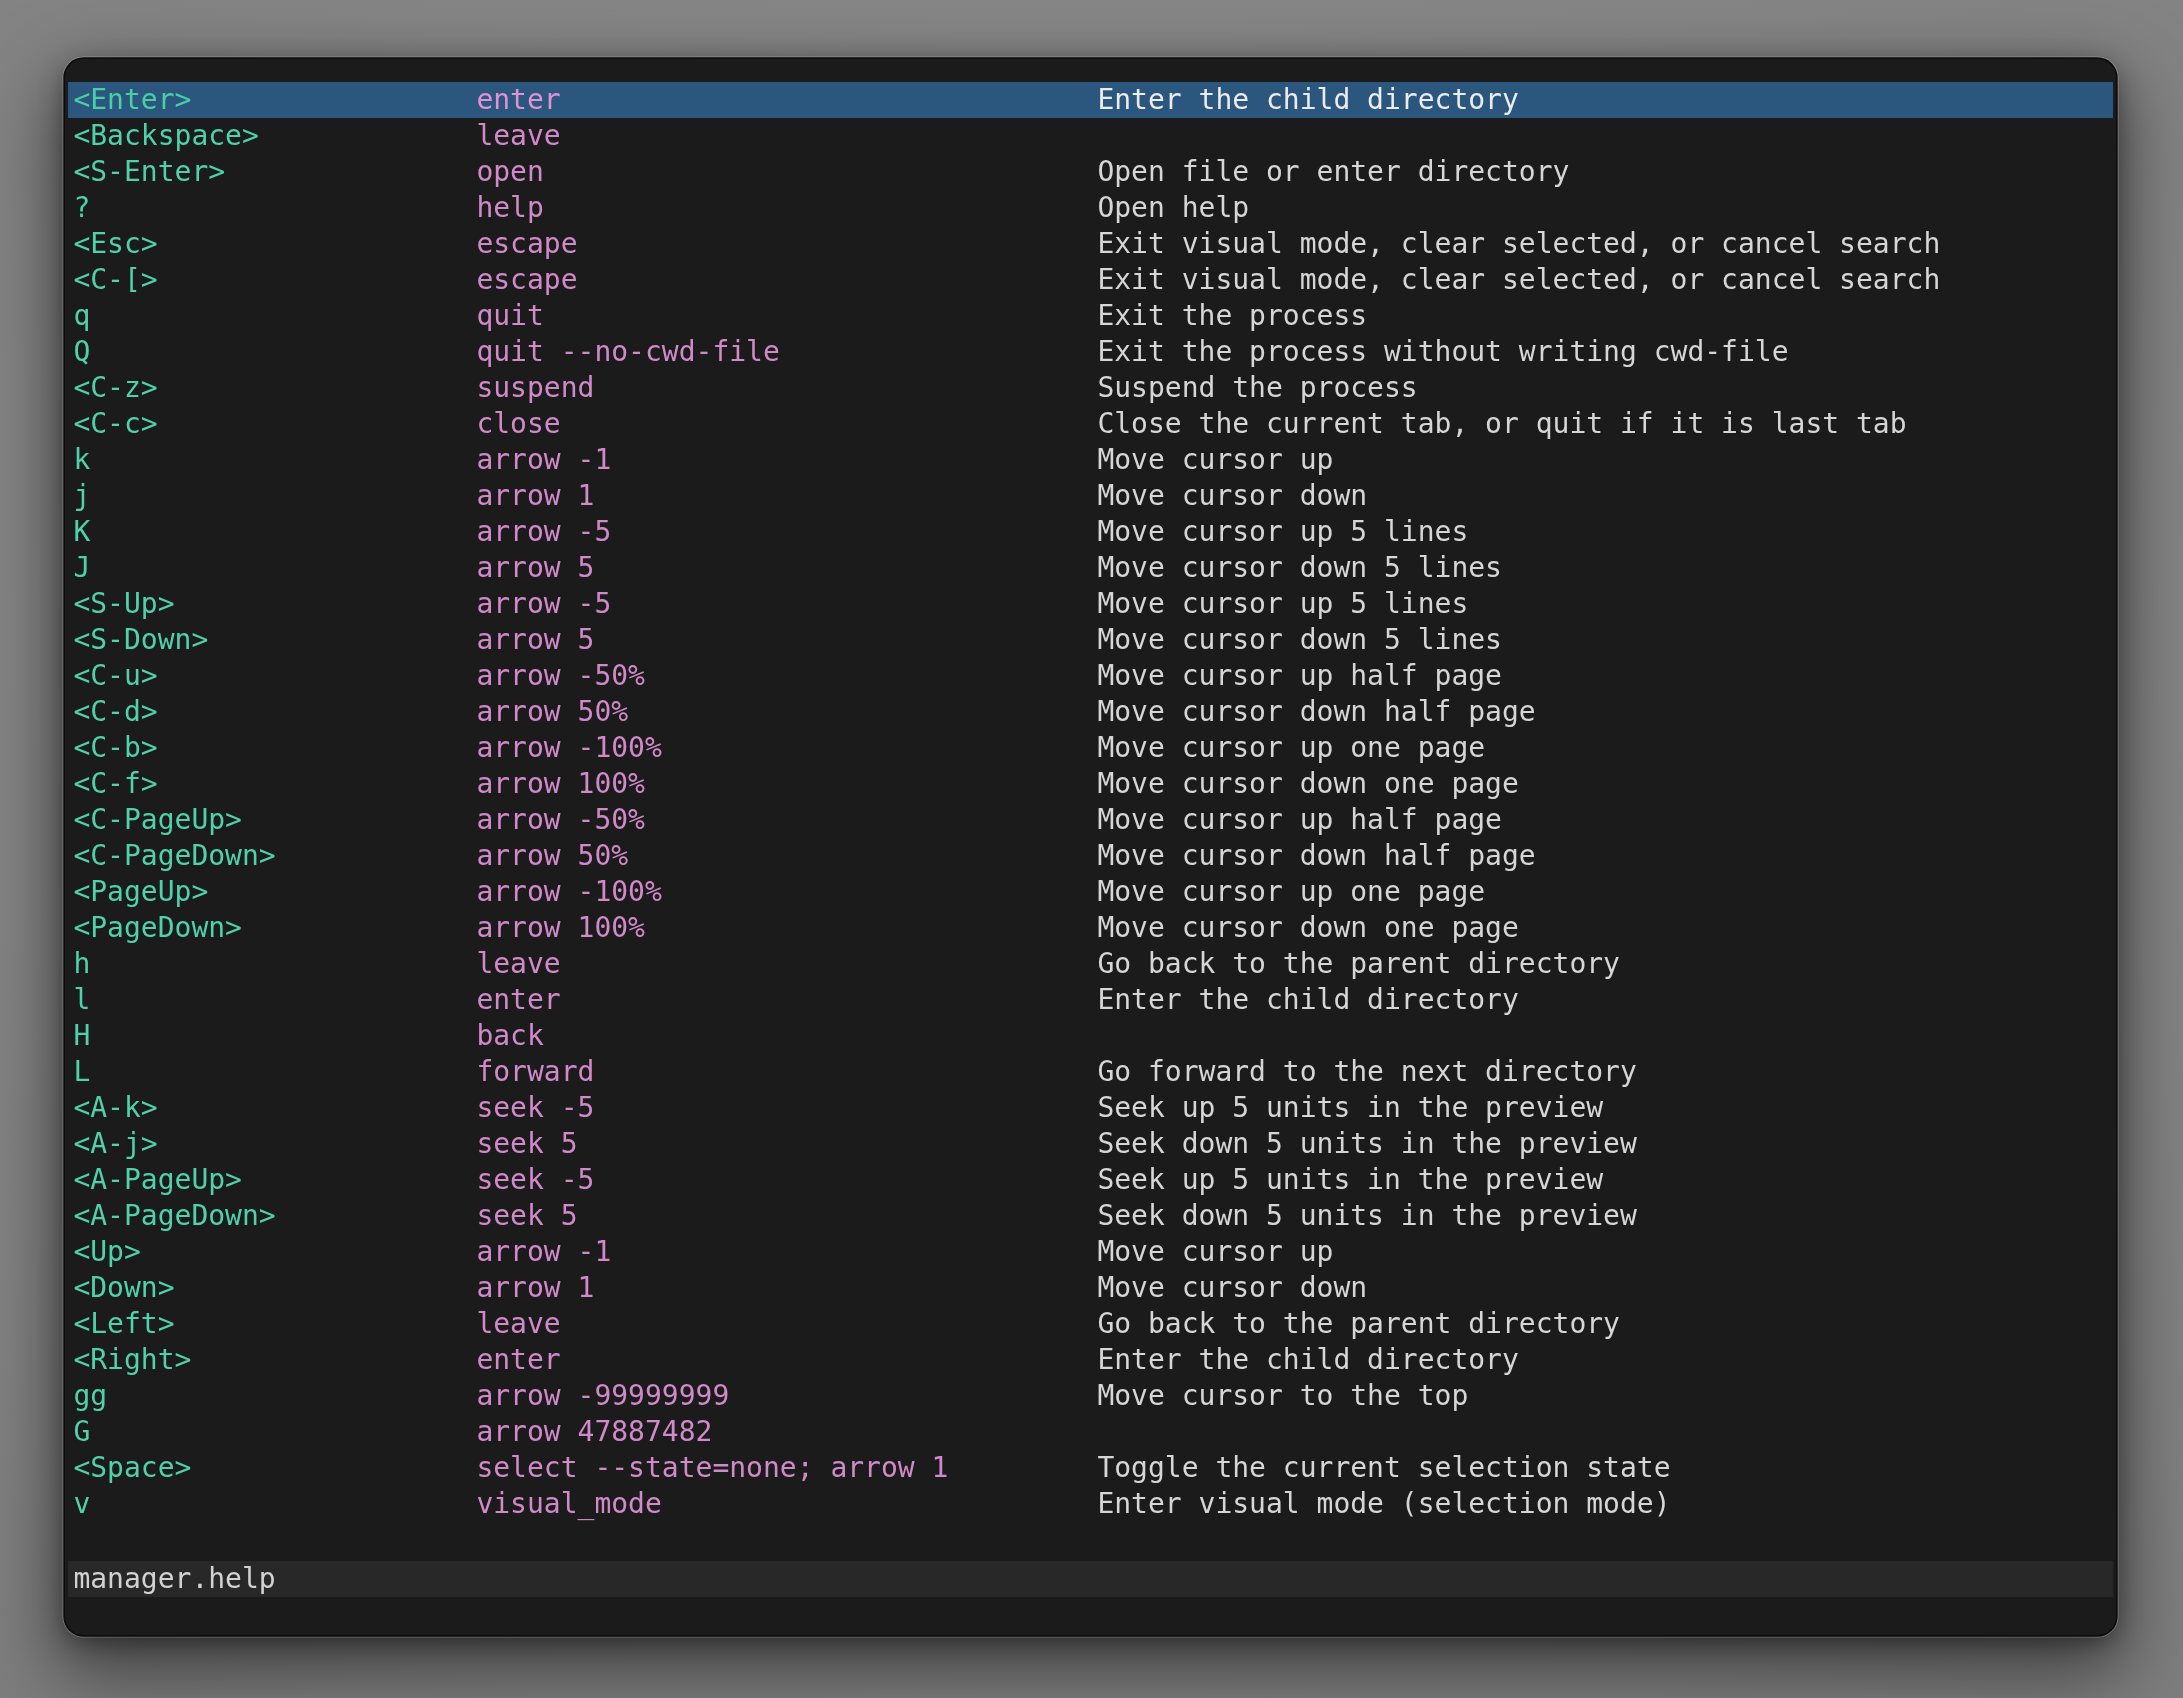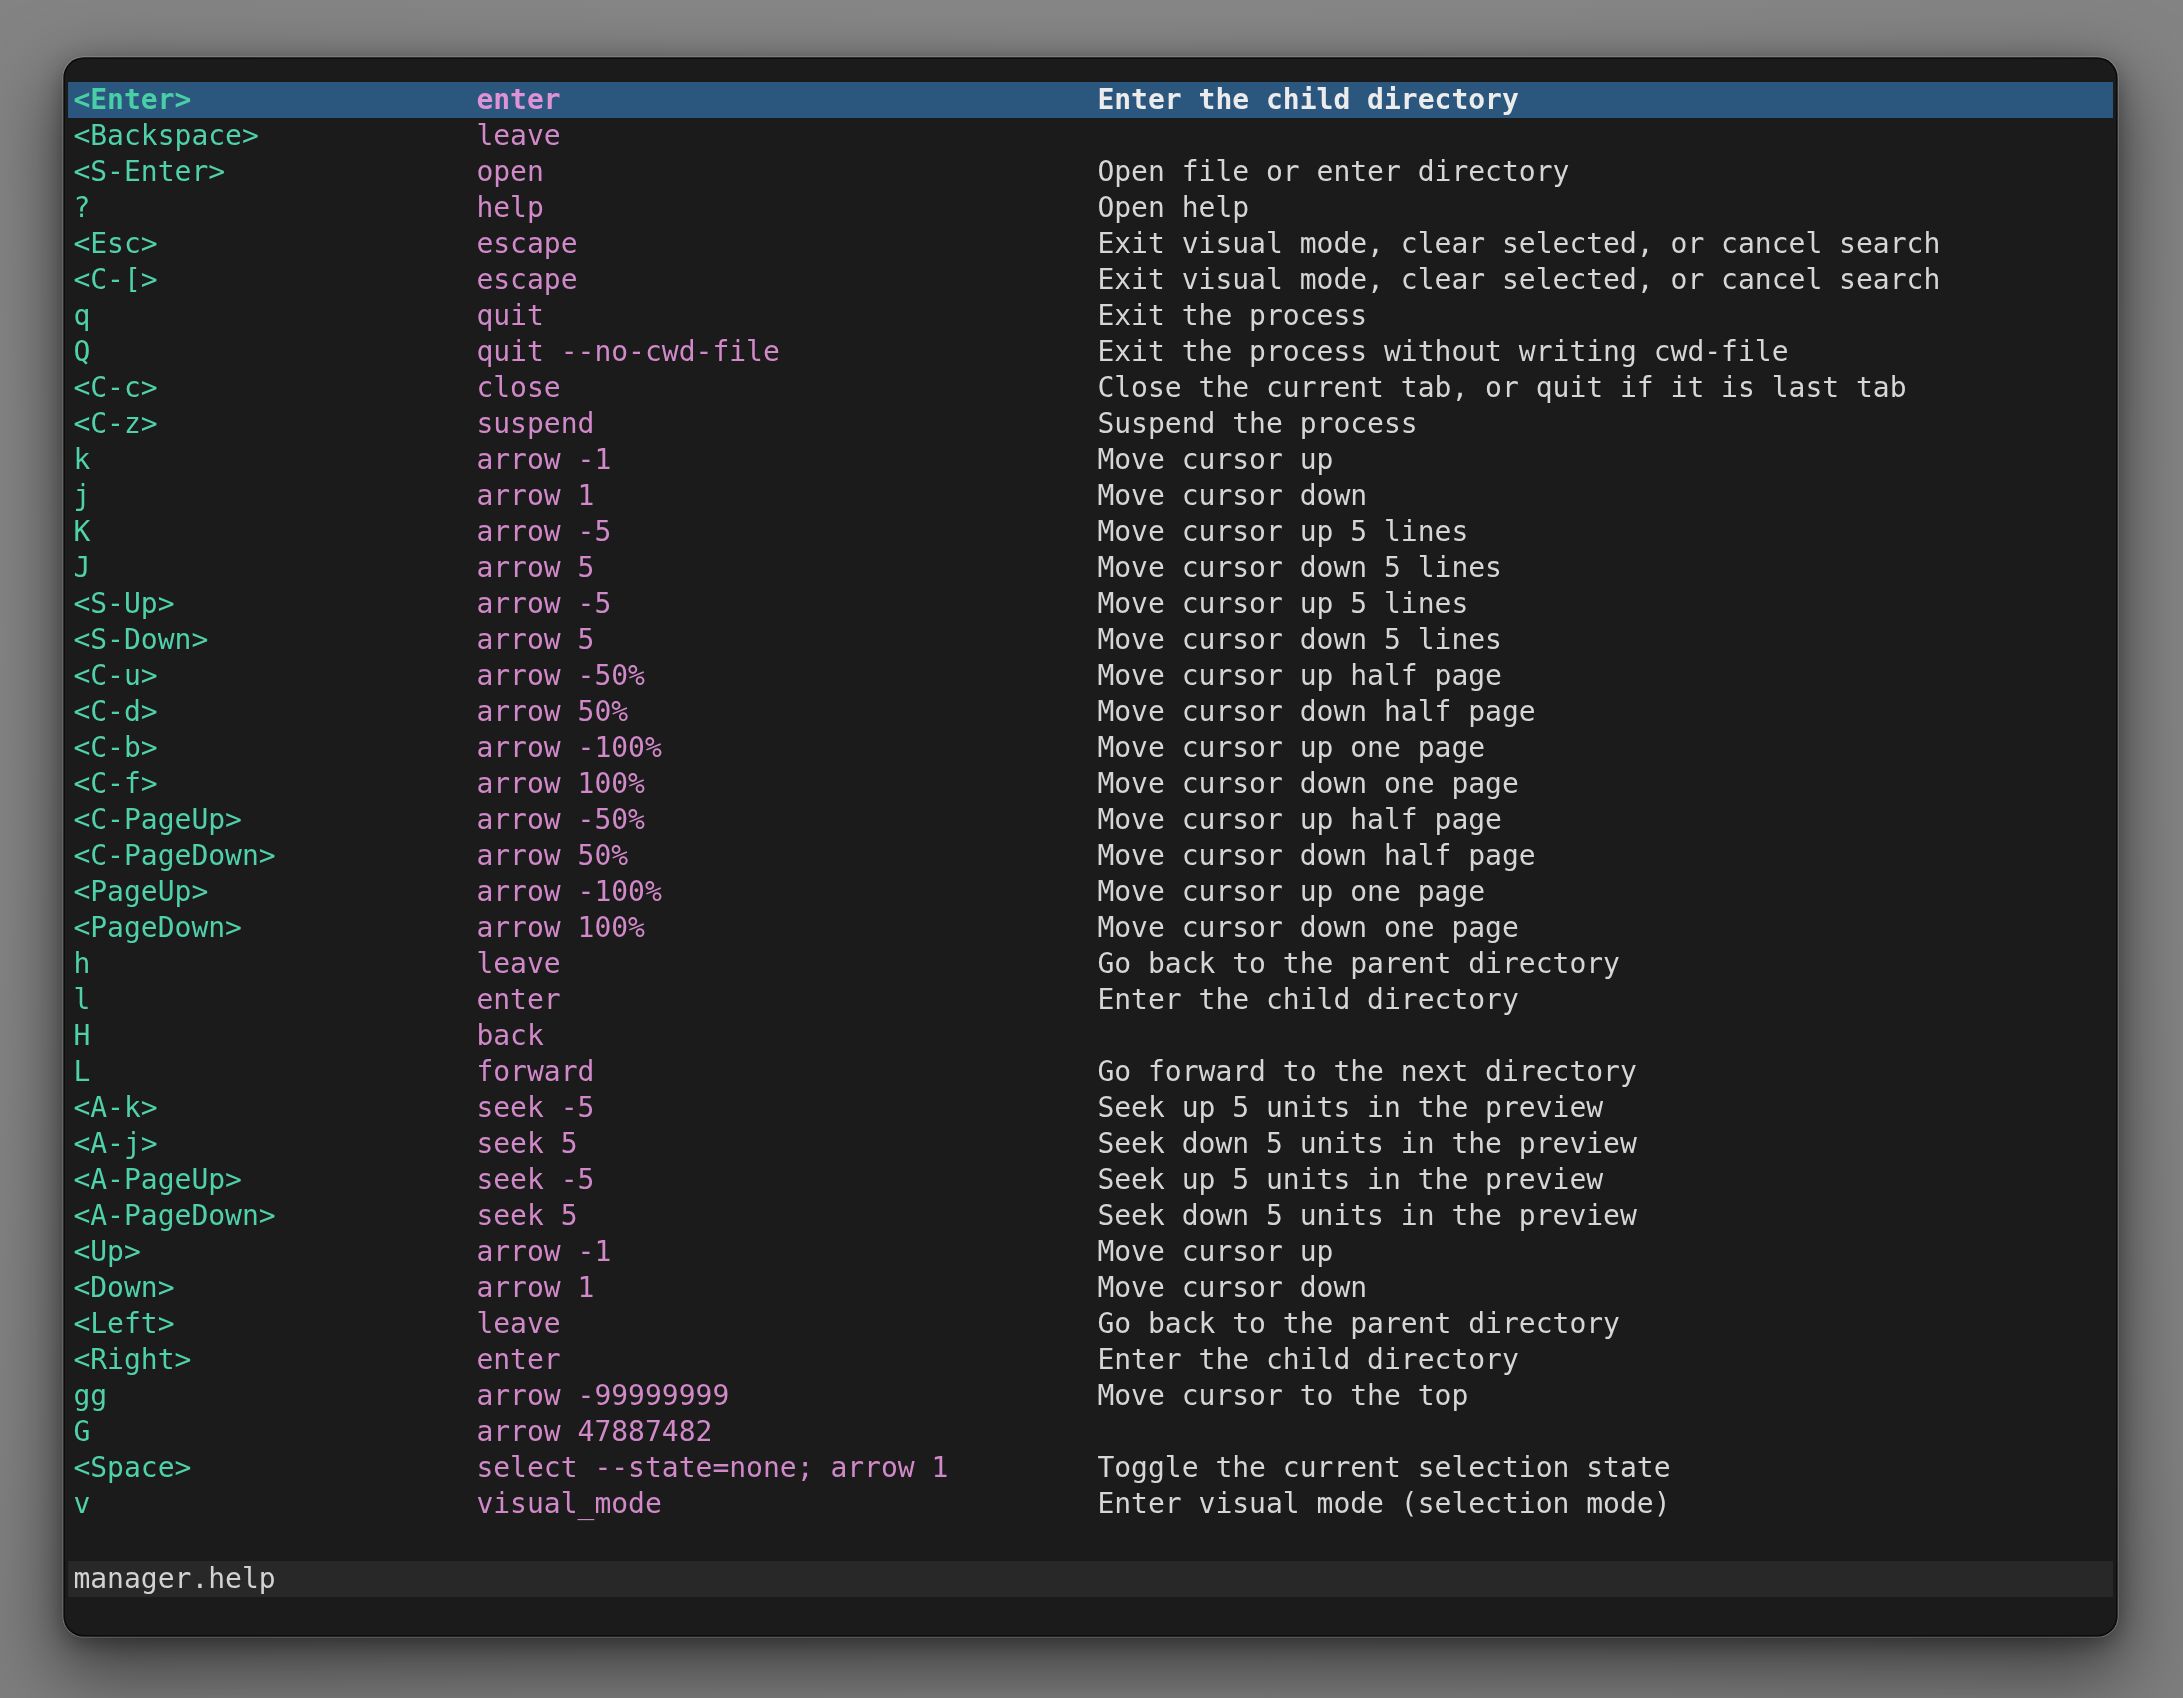--- a/index.html
+++ b/index.html
@@ -55,21 +55,21 @@
     top: 0;
     height: 36px;
   }
 
   .cell-key  { left: 5px;    color: var(--key-color); }
   .cell-cmd  { left: 408px;  color: var(--cmd-color); }
   .cell-desc { left: 1029px; color: var(--desc-color); }
 
   .help-row.selected {
     background: var(--highlight-bg);
-    font-weight: bold;
+    font-weight: normal;
     padding-left: 7px;
   }
   .help-row.selected .cell-key  { color: var(--key-color-sel); }
   .help-row.selected .cell-cmd  { color: var(--cmd-color-sel); }
   .help-row.selected .cell-desc { color: var(--desc-color-sel); }
 
   .status-bar {
     position: absolute;
     left: 3.4px;
     right: 3.4px;
@@ -137,32 +137,32 @@
         <span class="cell-desc">Exit the process</span>
       </div>
 
       <div class="help-row">
         <span class="cell-key">Q</span>
         <span class="cell-cmd">quit --no-cwd-file</span>
         <span class="cell-desc">Exit the process without writing cwd-file</span>
       </div>
 
       <div class="help-row">
+        <span class="cell-key">&lt;C-z&gt;</span>
+        <span class="cell-cmd">suspend</span>
+        <span class="cell-desc">Suspend the process</span>
+      </div>
+
+      <div class="help-row">
         <span class="cell-key">&lt;C-c&gt;</span>
         <span class="cell-cmd">close</span>
         <span class="cell-desc">Close the current tab, or quit if it is last tab</span>
       </div>
 
       <div class="help-row">
-        <span class="cell-key">&lt;C-z&gt;</span>
-        <span class="cell-cmd">suspend</span>
-        <span class="cell-desc">Suspend the process</span>
-      </div>
-
-      <div class="help-row">
         <span class="cell-key">k</span>
         <span class="cell-cmd">arrow -1</span>
         <span class="cell-desc">Move cursor up</span>
       </div>
 
       <div class="help-row">
         <span class="cell-key">j</span>
         <span class="cell-cmd">arrow 1</span>
         <span class="cell-desc">Move cursor down</span>
       </div>

